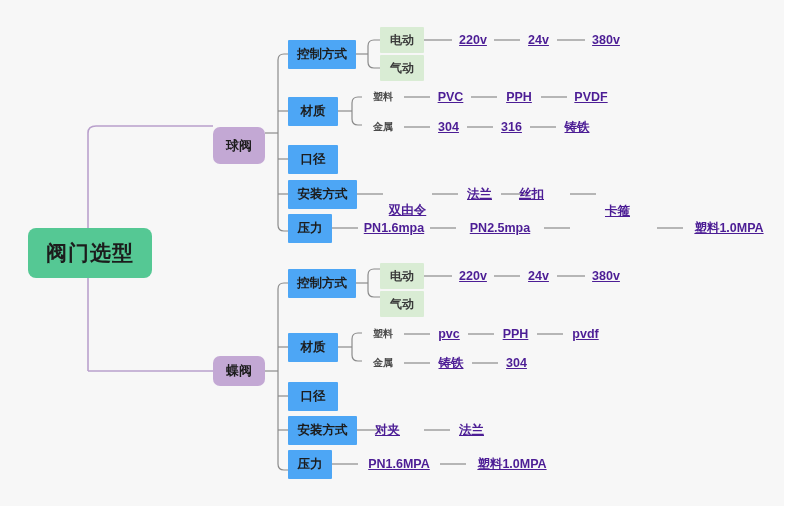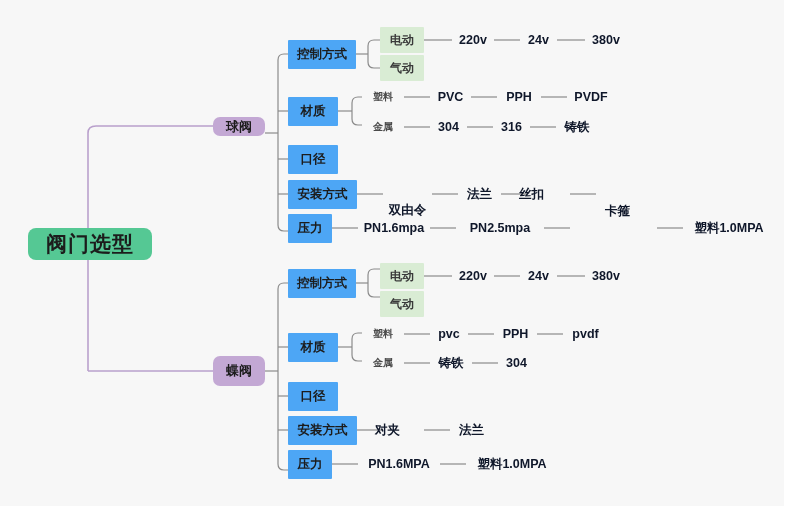--- a/index.html
+++ b/index.html
@@ -68,24 +68,25 @@
     font-weight: bold;
     border-radius: 1px;
   }
   .text-node {
     color: #4a4a4a;
     font-size: 10px;
     font-weight: bold;
     background: transparent;
   }
   .val-node {
-    color: #0f172a;
+    color: #4c1d95;
     font-size: 12.5px;
     font-weight: bold;
     background: transparent;
+    text-decoration: underline;
   }
 </style>
 </head>
 <body>
 
 <div id="canvas">
 
   <svg class="wires" viewBox="0 0 790 506">
 
     <path d="M 88 133 L 88 371" stroke="#b9a0cc" stroke-width="1.6" fill="none"></path>
@@ -155,23 +156,23 @@
     <path d="M 404 363 L 430 363" stroke="#8a8a8a" stroke-width="1.2" fill="none"></path>
     <path d="M 472 363 L 498 363" stroke="#8a8a8a" stroke-width="1.2" fill="none"></path>
 
     <path d="M 357 430 L 383 430" stroke="#8a8a8a" stroke-width="1.2" fill="none"></path>
     <path d="M 424 430 L 450 430" stroke="#8a8a8a" stroke-width="1.2" fill="none"></path>
 
     <path d="M 332 464 L 358 464" stroke="#8a8a8a" stroke-width="1.2" fill="none"></path>
     <path d="M 440 464 L 466 464" stroke="#8a8a8a" stroke-width="1.2" fill="none"></path>
   </svg>
 
-  <div class="node root-node" style="left:28px; top:228px; width:124px; height:32px;">阀门选型</div>
-
-  <div class="node branch-node" style="left:213px; top:117px; width:52px; height:19px;">球阀</div>
+  <div class="node root-node" style="left:28px; top:228px; width:124px; height:50px;">阀门选型</div>
+
+  <div class="node branch-node" style="left:213px; top:127px; width:52px; height:37px;">球阀</div>
 
   <div class="node cat-node" style="left:288px; top:40px; width:68px; height:29px;">控制方式</div>
   <div class="node leaf-node" style="left:380px; top:27px; width:44px; height:26px;">电动</div>
   <div class="node leaf-node" style="left:380px; top:55px; width:44px; height:26px;">气动</div>
   <div class="node val-node" style="left:452px; top:29px; width:42px; height:22px;">220v</div>
   <div class="node val-node" style="left:520px; top:29px; width:37px; height:22px;">24v</div>
   <div class="node val-node" style="left:585px; top:29px; width:42px; height:22px;">380v</div>
 
   <div class="node cat-node" style="left:288px; top:97px; width:50px; height:29px;">材质</div>
   <div class="node text-node" style="left:362px; top:86px; width:42px; height:22px;">塑料</div>

